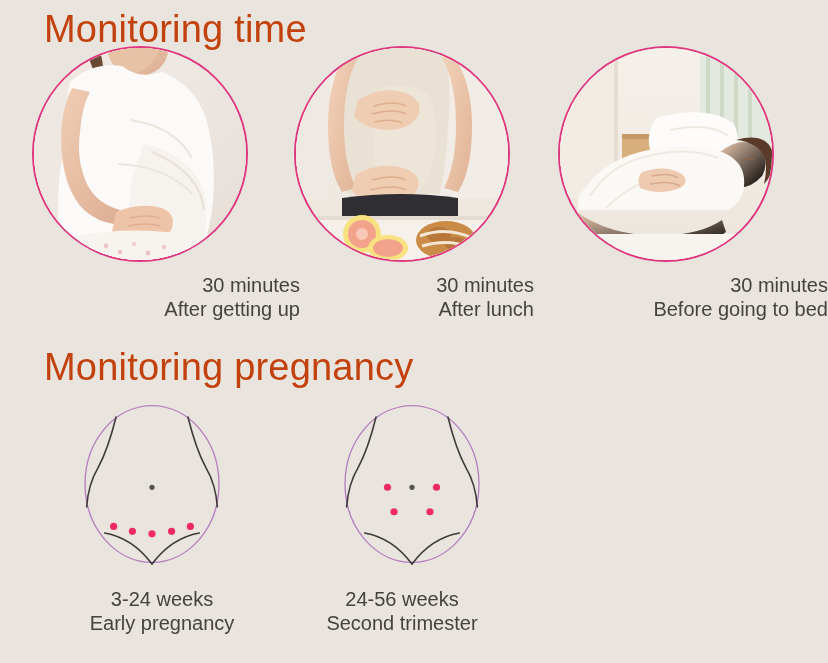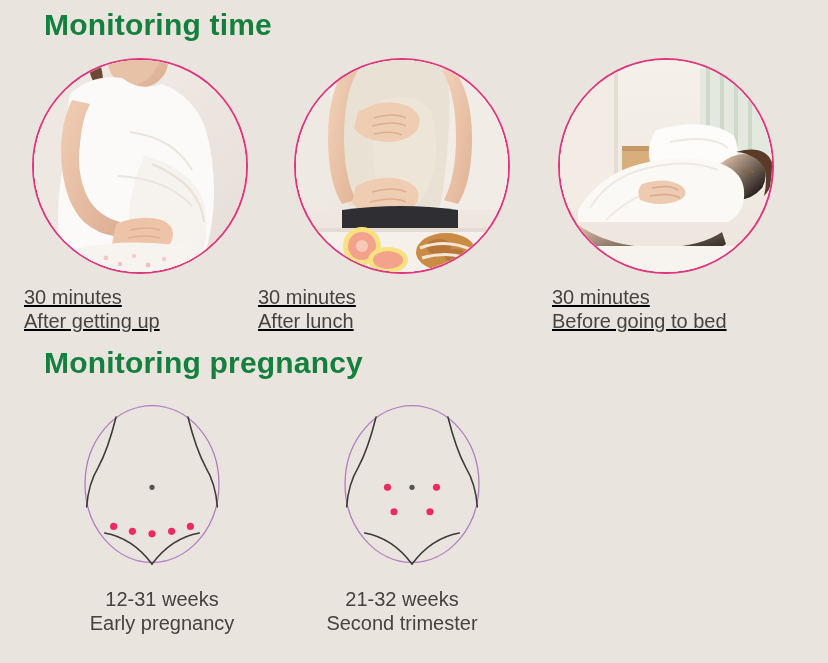--- a/index.html
+++ b/index.html
@@ -9,44 +9,43 @@
   body {
     width: 828px;
     height: 663px;
     background: #e9e5de;
     font-family: "Liberation Sans", sans-serif;
     overflow: hidden;
     position: relative;
   }
 
   .section-heading {
-    color: #15803d;
-    font-size: 30px;
-    font-weight: 700;
+    color: #c2410c;
+    font-size: 38px;
+    font-weight: 400;
     letter-spacing: 0.2px;
     line-height: 1;
     position: absolute;
   }
   #heading-time   { left: 44px; top: 10px; }
   #heading-loc    { left: 44px; top: 348px; }
 
   
   .photo-row {
     position: absolute;
     top: 46px;
     left: 0;
     width: 828px;
     height: 270px;
   }
   .photo-cell {
     position: absolute;
     width: 276px;
-    top: 12px;
-    text-align: left;
-    text-decoration: underline;
+    top: 0;
+    text-align: right;
   }
   .photo-cell.c0 { left: 14px;  }
   .photo-cell.c1 { left: 272px; }
   .photo-cell.c2 { left: 530px; }
 
   .photo-circle {
     width: 212px;
     height: 212px;
     border-radius: 50%;
     border: 2.5px solid #e0357f;
@@ -286,34 +285,34 @@
         <path d="M164 18 q10 40 22 62 q12 20 14 48" fill="none" stroke="#3c3a38" stroke-width="1.9" stroke-linecap="round"></path>
         <path d="M62 160 q34 6 58 38" fill="none" stroke="#3c3a38" stroke-width="1.9" stroke-linecap="round"></path>
         <path d="M178 160 q-34 6 -58 38" fill="none" stroke="#3c3a38" stroke-width="1.9" stroke-linecap="round"></path>
         <circle cx="120" cy="104" r="3.2" fill="#3a3a3a" opacity="0.85"></circle>
         <circle cx="73" cy="152" r="4.4" fill="#ee2a63"></circle>
         <circle cx="96" cy="158" r="4.4" fill="#ee2a63"></circle>
         <circle cx="120" cy="161" r="4.4" fill="#ee2a63"></circle>
         <circle cx="144" cy="158" r="4.4" fill="#ee2a63"></circle>
         <circle cx="167" cy="152" r="4.4" fill="#ee2a63"></circle>
       </svg>
-    <div class="caption">12-31 weeks
+    <div class="caption">3-24 weeks
 Early pregnancy</div>
   </div>
 
   <div class="belly-cell c1">
     <svg class="belly-svg" id="belly1" width="196" height="196" viewBox="0 0 240 200">
         <ellipse cx="120" cy="100" rx="82" ry="96" fill="none" stroke="#b47cc0" stroke-width="1.6"></ellipse>
         <path d="M76 18 q-10 40 -22 62 q-12 20 -14 48" fill="none" stroke="#3c3a38" stroke-width="1.9" stroke-linecap="round"></path>
         <path d="M164 18 q10 40 22 62 q12 20 14 48" fill="none" stroke="#3c3a38" stroke-width="1.9" stroke-linecap="round"></path>
         <path d="M62 160 q34 6 58 38" fill="none" stroke="#3c3a38" stroke-width="1.9" stroke-linecap="round"></path>
         <path d="M178 160 q-34 6 -58 38" fill="none" stroke="#3c3a38" stroke-width="1.9" stroke-linecap="round"></path>
         <circle cx="120" cy="104" r="3.2" fill="#3a3a3a" opacity="0.85"></circle>
         <circle cx="90" cy="104" r="4.4" fill="#ee2a63"></circle>
         <circle cx="150" cy="104" r="4.4" fill="#ee2a63"></circle>
         <circle cx="98" cy="134" r="4.4" fill="#ee2a63"></circle>
         <circle cx="142" cy="134" r="4.4" fill="#ee2a63"></circle>
       </svg>
-    <div class="caption">21-32 weeks
+    <div class="caption">24-56 weeks
 Second trimester</div>
   </div>
 
 </div>
 
 </body></html>

